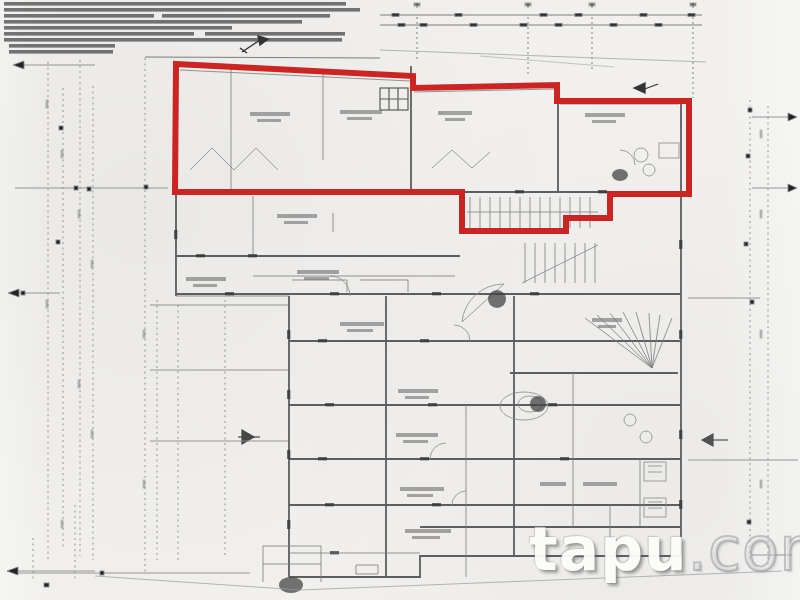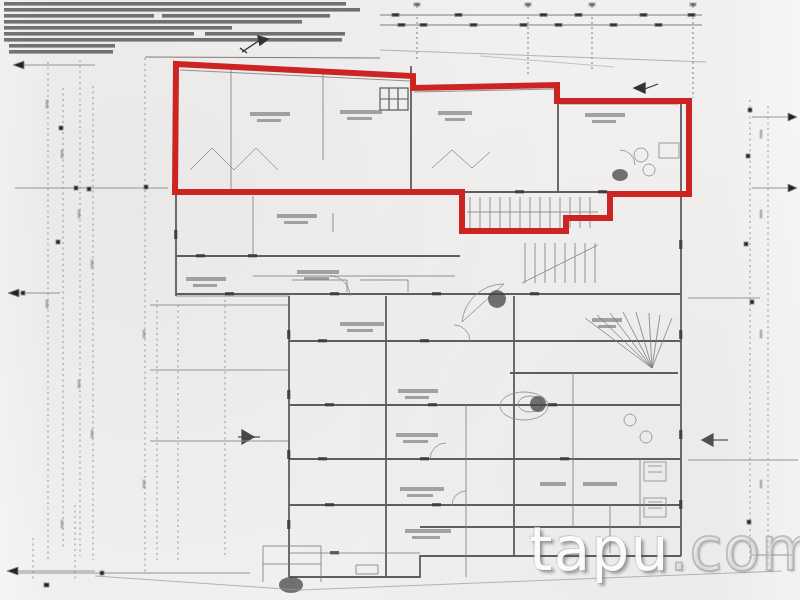--- a/index.html
+++ b/index.html
@@ -14,21 +14,21 @@
   }
   svg.plan{position:absolute;left:0;top:0;}
   .scanblur{filter:blur(0.45px);}
   .watermark{
     position:absolute;left:529px;top:514px;
     font-size:60px;letter-spacing:1px;white-space:nowrap;
     font-family:"DejaVu Sans", sans-serif;
     pointer-events:none;
   }
   .wm-primary{
-    font-weight:400;color:#fcfcfb;opacity:.95;
+    font-weight:700;color:#fcfcfb;opacity:.95;
     text-shadow:3px 3px 3px rgba(85,85,85,.5), -1px -1px 1px rgba(150,150,150,.45), 1px 1px 0 rgba(120,120,120,.3);
   }
   .wm-suffix{
     font-weight:400;color:rgba(255,255,255,.28);
     -webkit-text-stroke:2px rgba(158,158,158,.6);
     text-shadow:2px 2px 2px rgba(130,130,130,.3);
   }
 </style>
 </head>
 <body>

